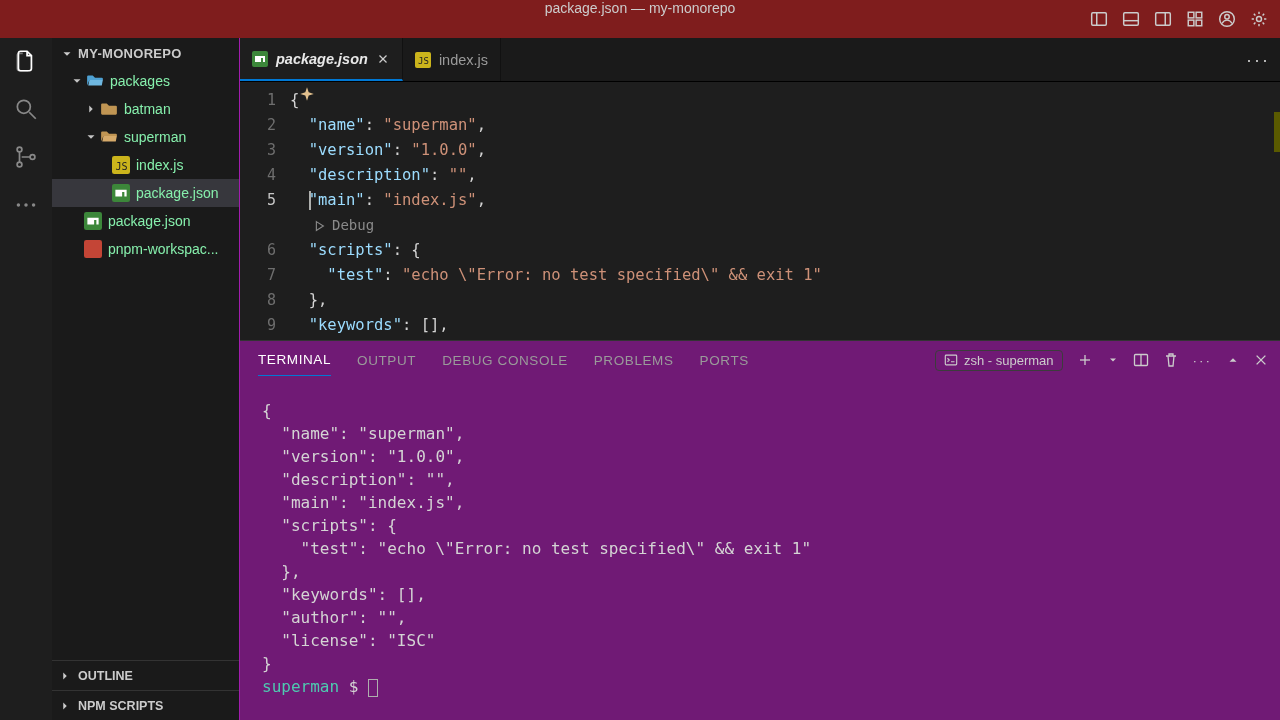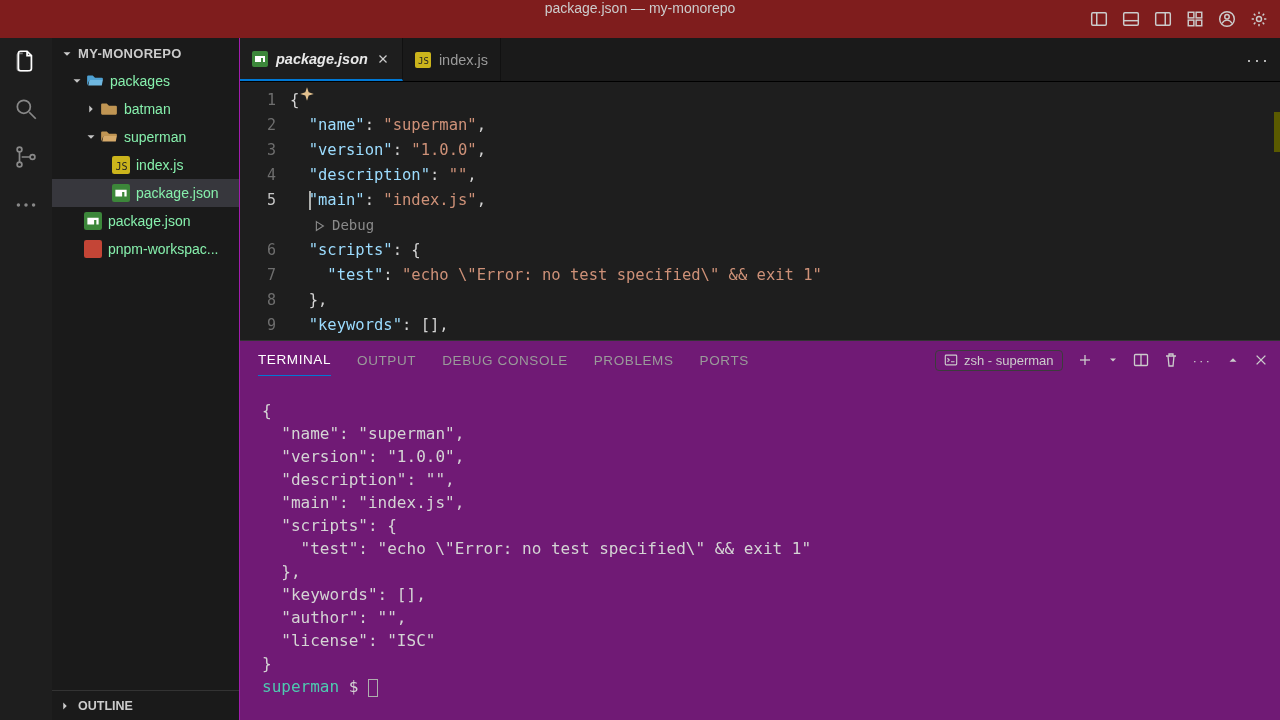--- a/index.html
+++ b/index.html
@@ -319,20 +319,26 @@
             <rect width="16" height="16" rx="2" fill="#c44536"></rect>
           </svg>
         <span class="lbl">pnpm-workspac...</span>
       </div>
     </div>
     <div class="sb-collapsed">
       <svg width="14" height="14" viewBox="0 0 16 16" fill="currentColor">
           <path d="M6 4l4 4-4 4z"></path>
         </svg>
       <span>OUTLINE</span>
+    </div>
+    <div class="sb-collapsed">
+      <svg width="14" height="14" viewBox="0 0 16 16" fill="currentColor">
+          <path d="M6 4l4 4-4 4z"></path>
+        </svg>
+      <span>NPM SCRIPTS</span>
     </div>
   </div>
 
   <div class="editorcol">
 
     <div class="tabs">
       <div class="tab active">
         <svg class="fic" viewBox="0 0 16 16">
             <rect width="16" height="16" rx="2" fill="#3c873a"></rect>
             <path d="M3 11V5h10v6H11V7H9v4H3z" fill="#fff"></path>

